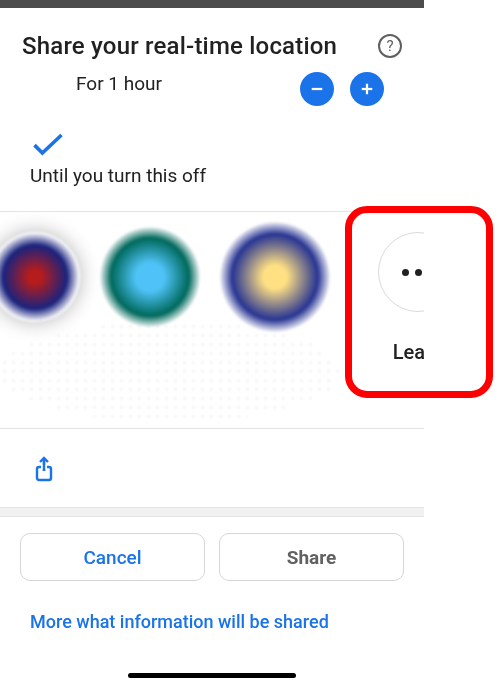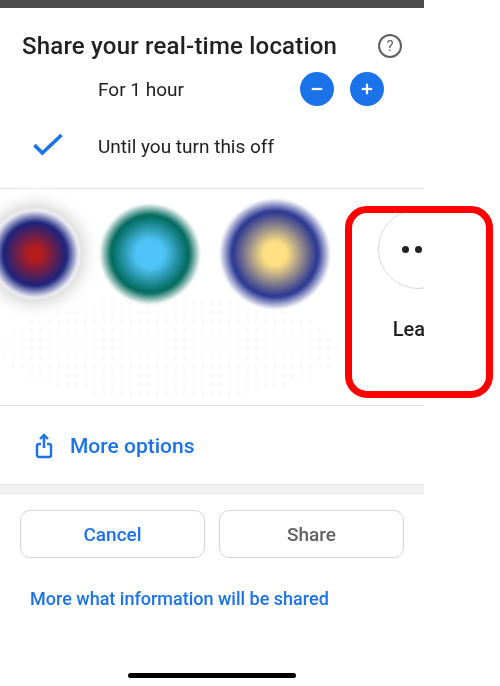--- a/index.html
+++ b/index.html
@@ -2,46 +2,46 @@
 <html><head>
 <meta charset="utf-8">
 <style>
   * { box-sizing: border-box; margin: 0; padding: 0; font-family: 'Roboto', 'Helvetica Neue', Arial, sans-serif; }
   html, body { width: 500px; height: 686px; overflow: hidden; background: #fff; }
   .sheet { width: 424px; height: 686px; background: #fff; position: relative; }
   .topbar { background: #4c4c4c; height: 8px; width: 100%; }
   .header { display: flex; align-items: center; justify-content: space-between; padding: 24px 22px 4px 22px; }
   .title { font-size: 24px; font-weight: 500; color: #212121; letter-spacing: 0.2px; }
   .help { width: 24px; height: 24px; border: 2px solid #5f5f5f; border-radius: 50%; display: flex; align-items: center; justify-content: center; font-size: 15px; color: #5f5f5f; }
-  .option-row { display: flex; align-items: center; padding: 8px 40px 8px 30px; gap: 22px; }
+  .option-row { display: flex; align-items: flex-start; padding: 8px 40px 8px 30px; }
   .check-col { width: 46px; display: flex; align-items: center; justify-content: flex-start; }
   .opt-body { flex: 1; }
   .opt-title { font-size: 19px; color: #212121; font-weight: 400; }
   .opt-sub { font-size: 18px; color: #7a7a7a; margin-top: 2px; }
   .stepper { display: flex; gap: 16px; align-items: center; }
   .circ-btn { width: 34px; height: 34px; border-radius: 50%; background: #1a73e8; display: flex; align-items: center; justify-content: center; }
   .circ-btn svg { width: 18px; height: 18px; fill: #fff; }
   .check-icon svg { width: 36px; height: 32px; stroke: #1a73e8; stroke-width: 3.2; fill: none; }
-  .option-row.second { padding-top: 14px; padding-bottom: 14px; }
+  .option-row.second { padding-top: 14px; padding-bottom: 14px; flex-direction: column; }
   .contacts-row { position: relative; height: 218px; width: 100%; border-top: 1px solid #e4e4e4; border-bottom: 1px solid #e4e4e4; margin-top: 10px; overflow: hidden; }
   .blur-area { position: absolute; left: 0; top: 0; width: 350px; height: 218px; overflow: hidden; }
   .spray { position: absolute; border-radius: 50%; filter: blur(1px); }
   .more-col { position: absolute; left: 358px; top: 20px; width: 120px; display: flex; flex-direction: column; align-items: center; }
   .more-avatar { width: 80px; height: 80px; border: 1px solid #dadada; border-radius: 50%; display: flex; align-items: center; justify-content: center; gap: 6px; background: #fff; }
   .dot { width: 7px; height: 7px; background: #212121; border-radius: 50%; }
   .more-label { margin-top: 28px; font-size: 20px; font-weight: 500; color: #212121; }
   .red-box { position: absolute; left: 345px; top: 206px; width: 148px; height: 192px; border: 7px solid #ff0000; border-radius: 22px; pointer-events: none; }
   .more-options-row { display: flex; align-items: center; gap: 14px; padding: 26px 22px 24px 32px; }
   .share-up-icon { width: 24px; height: 28px; }
   .more-options-row span { font-size: 21px; color: #1a73e8; font-weight: 500; }
   .divider-thick { height: 10px; background: #f1f1f1; width: 100%; border-top: 1px solid #e4e4e4; border-bottom: 1px solid #e4e4e4; }
   .btn-row { display: flex; gap: 14px; padding: 16px 20px 0 20px; }
   .pill { flex: 1; height: 48px; border: 1px solid #d6d6d6; border-radius: 10px; display: flex; align-items: center; justify-content: center; font-size: 19px; font-weight: 500; background: #fff; }
   .pill.cancel { color: #1a73e8; }
-  .pill.share { color: #616161; }
+  .pill.share { color: #616161; font-weight: bold; }
   .learn-row { padding: 30px 20px 0 30px; }
   .learn-row span { font-size: 18px; color: #1a73e8; font-weight: 500; }
   .home-handle { position: absolute; left: 50%; bottom: 8px; transform: translateX(-50%); width: 168px; height: 5px; background: #000; border-radius: 3px; }
 </style>
 </head>
 <body>
 
 <div class="sheet">
   <div class="topbar"></div>
 
@@ -104,21 +104,20 @@
   </div>
 
   <div class="more-options-row">
     <svg class="share-up-icon" viewBox="0 0 24 28">
       <polyline points="8,7 12,3 16,7" fill="none" stroke="#1a73e8" stroke-width="2.4"></polyline>
       <line x1="12" y1="3" x2="12" y2="16" stroke="#1a73e8" stroke-width="2.4"></line>
       <rect x="5" y="12" width="14" height="13" rx="2" fill="none" stroke="#1a73e8" stroke-width="2.4"></rect>
       <rect x="9" y="10" width="6" height="4" fill="#fff"></rect>
       <line x1="12" y1="3" x2="12" y2="16" stroke="#1a73e8" stroke-width="2.4"></line>
     </svg>
-    <span>More options</span>
   </div>
 
   <div class="divider-thick"></div>
 
   <div class="btn-row">
     <div class="pill cancel">
       <span>Cancel</span>
     </div>
     <div class="pill share">
       <span>Share</span>

